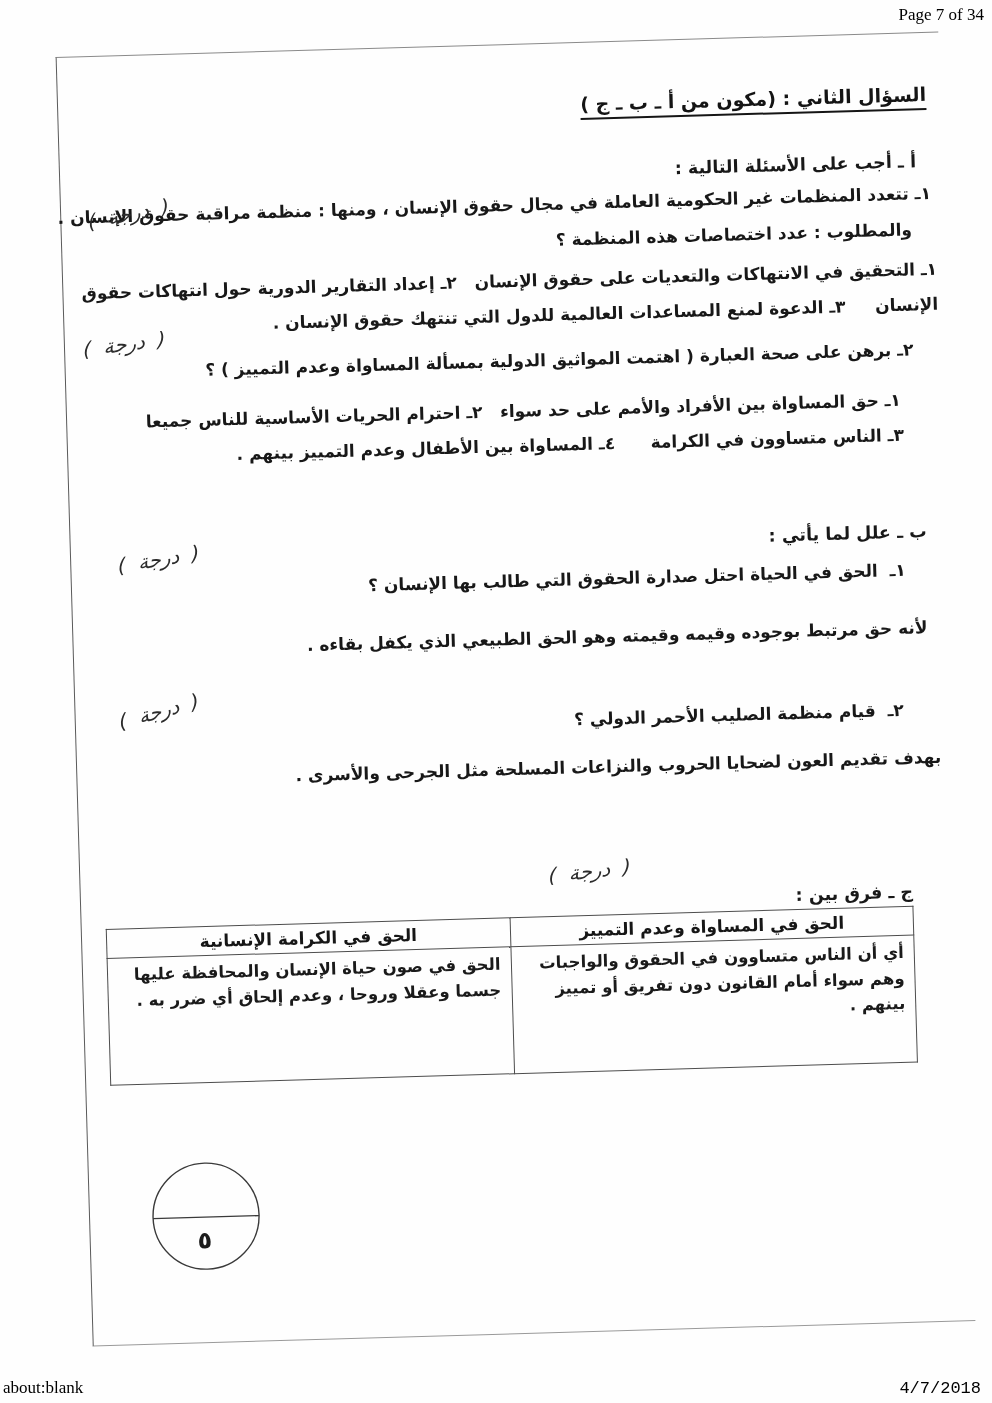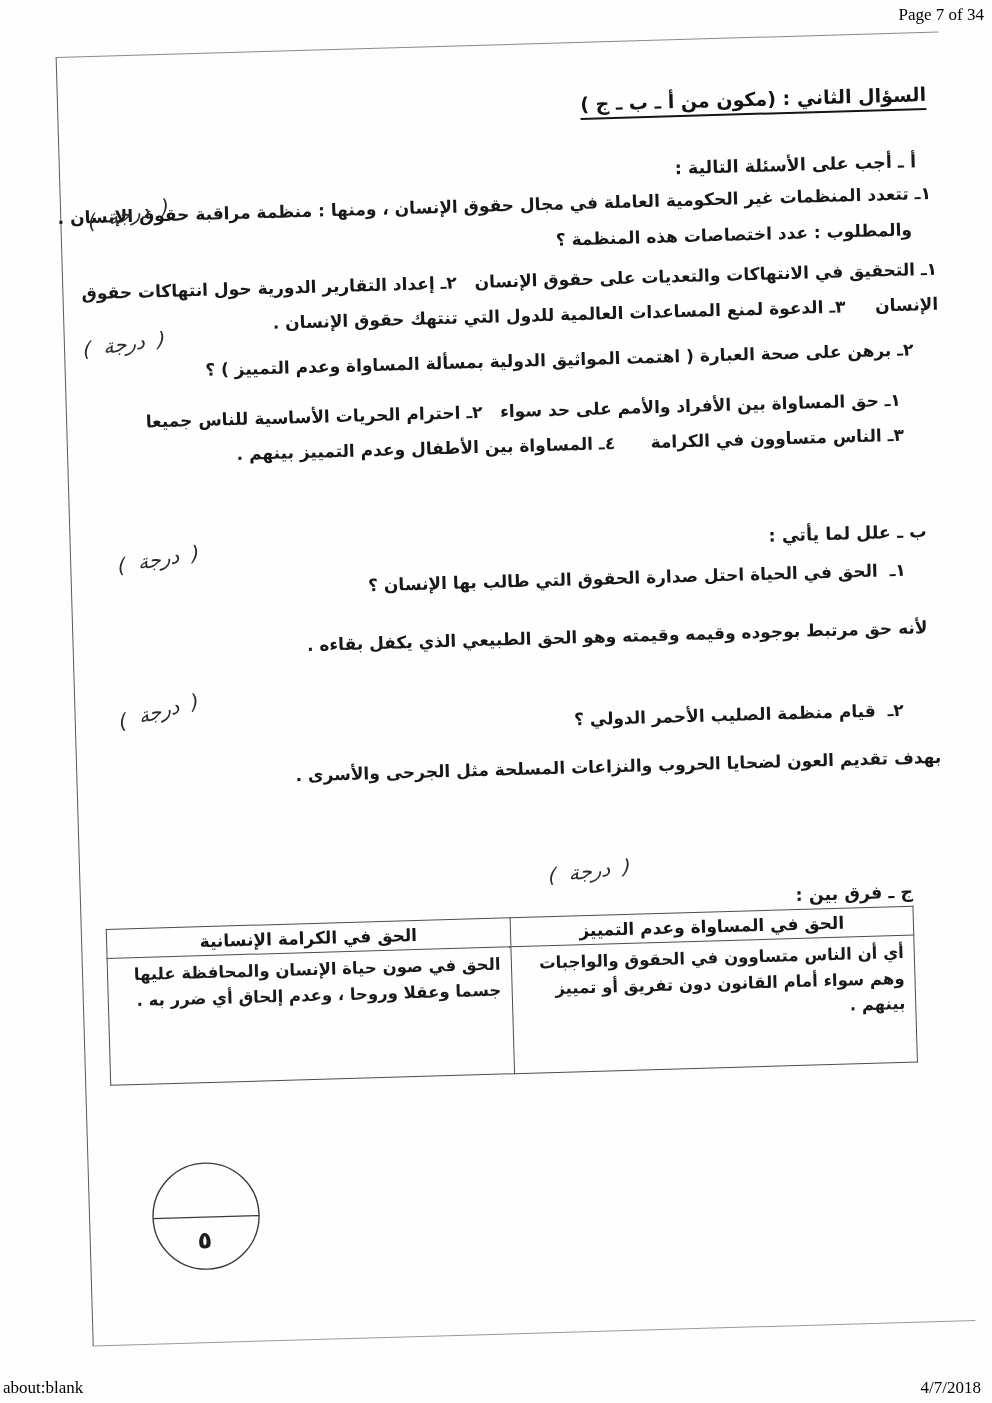--- a/index.html
+++ b/index.html
@@ -31,21 +31,21 @@
     left: 3px;
     font-family: "Liberation Serif", serif;
     font-size: 17px;
     color: #000;
     margin-top: 10px;
   }
   .footer-date {
     position: absolute;
     bottom: 5px;
     right: 11px;
-    font-family: Liberation Serif, serif;
+    font-family: Liberation Mono, monospace;
     font-size: 17px;
     color: #000;
   }
   
   .scan {
     position: absolute;
     left: 74px;
     top: 44px;
     width: 882px;
     height: 1288px;

